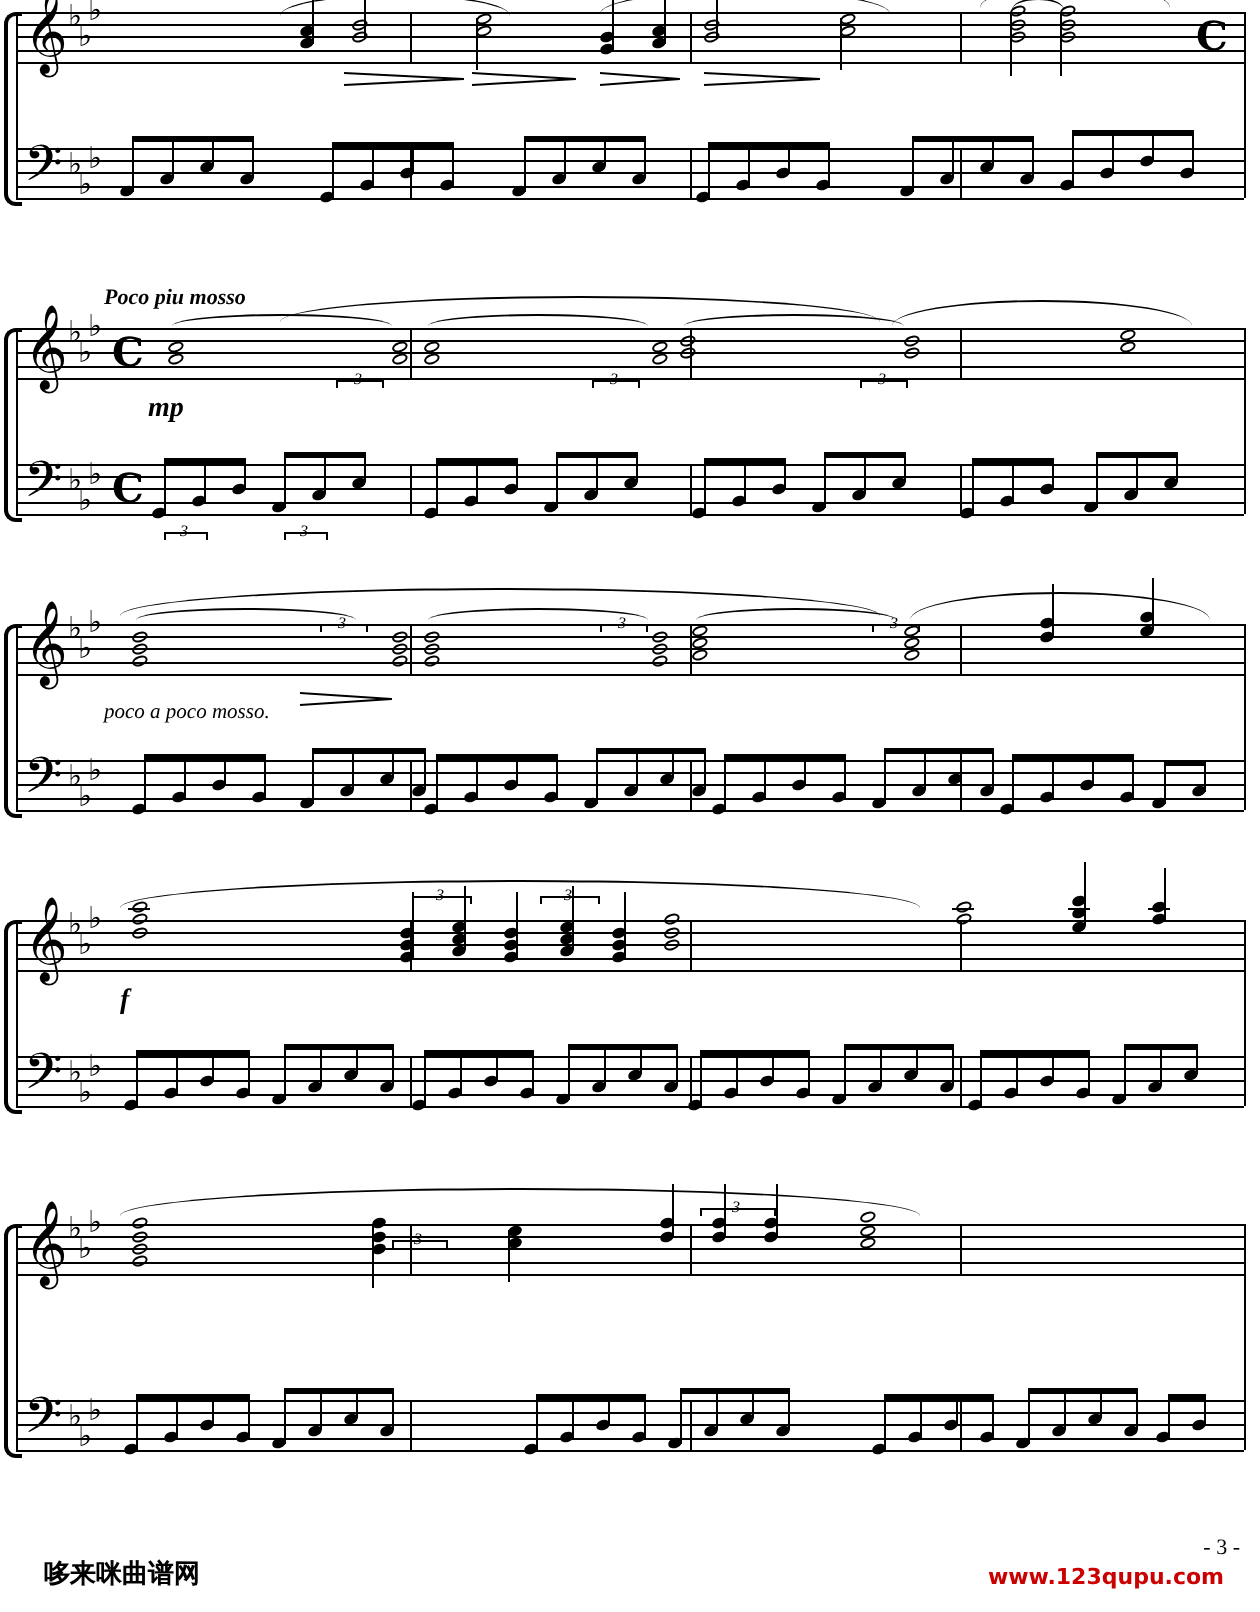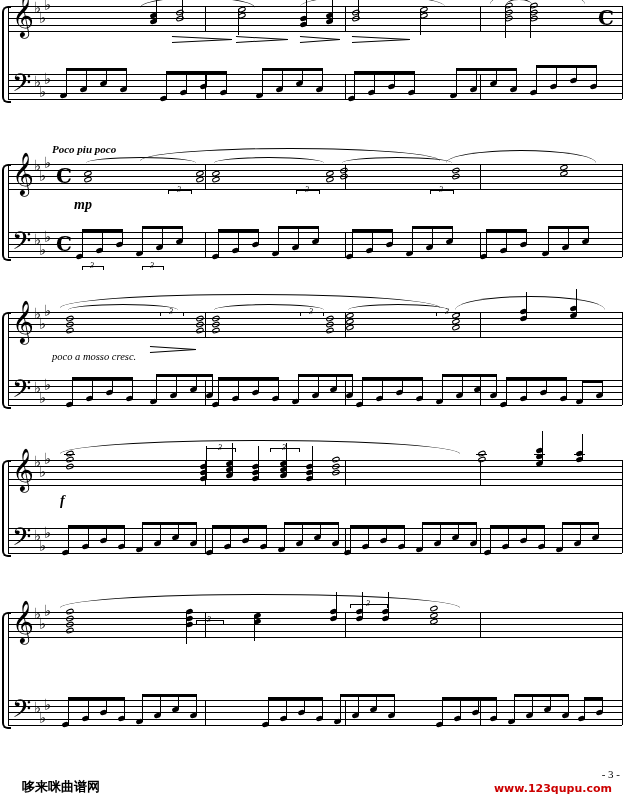--- a/index.html
+++ b/index.html
@@ -463,21 +463,21 @@
     <div class="note" style="left: 550px; top: 83.8px;"></div>
     <div class="note" style="left: 570px; top: 77.6px;"></div>
     <div class="note" style="left: 590px; top: 83.8px;"></div>
     <div class="stem" style="left: 536.3px; top: 65.2px; height: 27.4px;"></div>
     <div class="stem" style="left: 556.3px; top: 65.2px; height: 21.2px;"></div>
     <div class="stem" style="left: 576.3px; top: 65.2px; height: 15px;"></div>
     <div class="stem" style="left: 596.3px; top: 65.2px; height: 21.2px;"></div>
     <div class="beam" style="left: 536px; top: 65.2px; width: 20.8px; transform: rotate(0deg);"></div>
     <div class="beam" style="left: 556px; top: 65.2px; width: 20.8px; transform: rotate(0deg);"></div>
     <div class="beam" style="left: 576px; top: 65.2px; width: 20.8px; transform: rotate(0deg);"></div>
-    <div class="tempo" style="left: 52px; top: 144px;">Poco piu poco</div>
+    <div class="tempo" style="left: 52px; top: 144px;">Poco piu mosso</div>
     <div class="dyn" style="left: 74px; top: 198px;">mp</div>
     <div class="slur" style="left: 140px; top: 148px; width: 300px; height: 12px;"></div>
     <div class="slur" style="left: 446px; top: 150px; width: 150px; height: 12px;"></div>
     <div class="note open" style="left: 84px; top: 170.7px;"></div>
     <div class="note open" style="left: 84px; top: 176.9px;"></div>
     <div class="tie" style="left: 86px; top: 157px; width: 110px;"></div>
     <div class="note open" style="left: 196px; top: 170.7px;"></div>
     <div class="note open" style="left: 196px; top: 176.9px;"></div>
     <div class="note open" style="left: 212px; top: 170.7px;"></div>
     <div class="note open" style="left: 212px; top: 176.9px;"></div>
@@ -558,21 +558,21 @@
     <div class="note" style="left: 582px; top: 238.7px;"></div>
     <div class="stem" style="left: 548.3px; top: 226.3px; height: 27.4px;"></div>
     <div class="stem" style="left: 568.3px; top: 226.3px; height: 21.2px;"></div>
     <div class="stem" style="left: 588.3px; top: 226.3px; height: 15px;"></div>
     <div class="beam" style="left: 548px; top: 226.3px; width: 20.8px; transform: rotate(0deg);"></div>
     <div class="beam" style="left: 568px; top: 226.3px; width: 20.8px; transform: rotate(0deg);"></div>
     <div class="tupbr" style="left: 82px; top: 266px; width: 20px;"></div>
     <div class="tuplet" style="left: 90px; top: 262px;">3</div>
     <div class="tupbr" style="left: 142px; top: 266px; width: 20px;"></div>
     <div class="tuplet" style="left: 150px; top: 262px;">3</div>
-    <div class="expr" style="left: 52px; top: 352px;">poco a mosso cresc.</div>
+    <div class="expr" style="left: 52px; top: 352px;">poco a poco mosso.</div>
     <div class="slur" style="left: 60px; top: 294px; width: 380px; height: 13px;"></div>
     <div class="slur" style="left: 455px; top: 296px; width: 150px; height: 13px;"></div>
     <div class="note open" style="left: 66px; top: 315.6px;"></div>
     <div class="note open" style="left: 66px; top: 321.8px;"></div>
     <div class="note open" style="left: 66px; top: 328px;"></div>
     <div class="tie" style="left: 68px; top: 304px; width: 110px;"></div>
     <div class="note open" style="left: 196px; top: 315.6px;"></div>
     <div class="note open" style="left: 196px; top: 321.8px;"></div>
     <div class="note open" style="left: 196px; top: 328px;"></div>
     <div class="note open" style="left: 212px; top: 315.6px;"></div>

